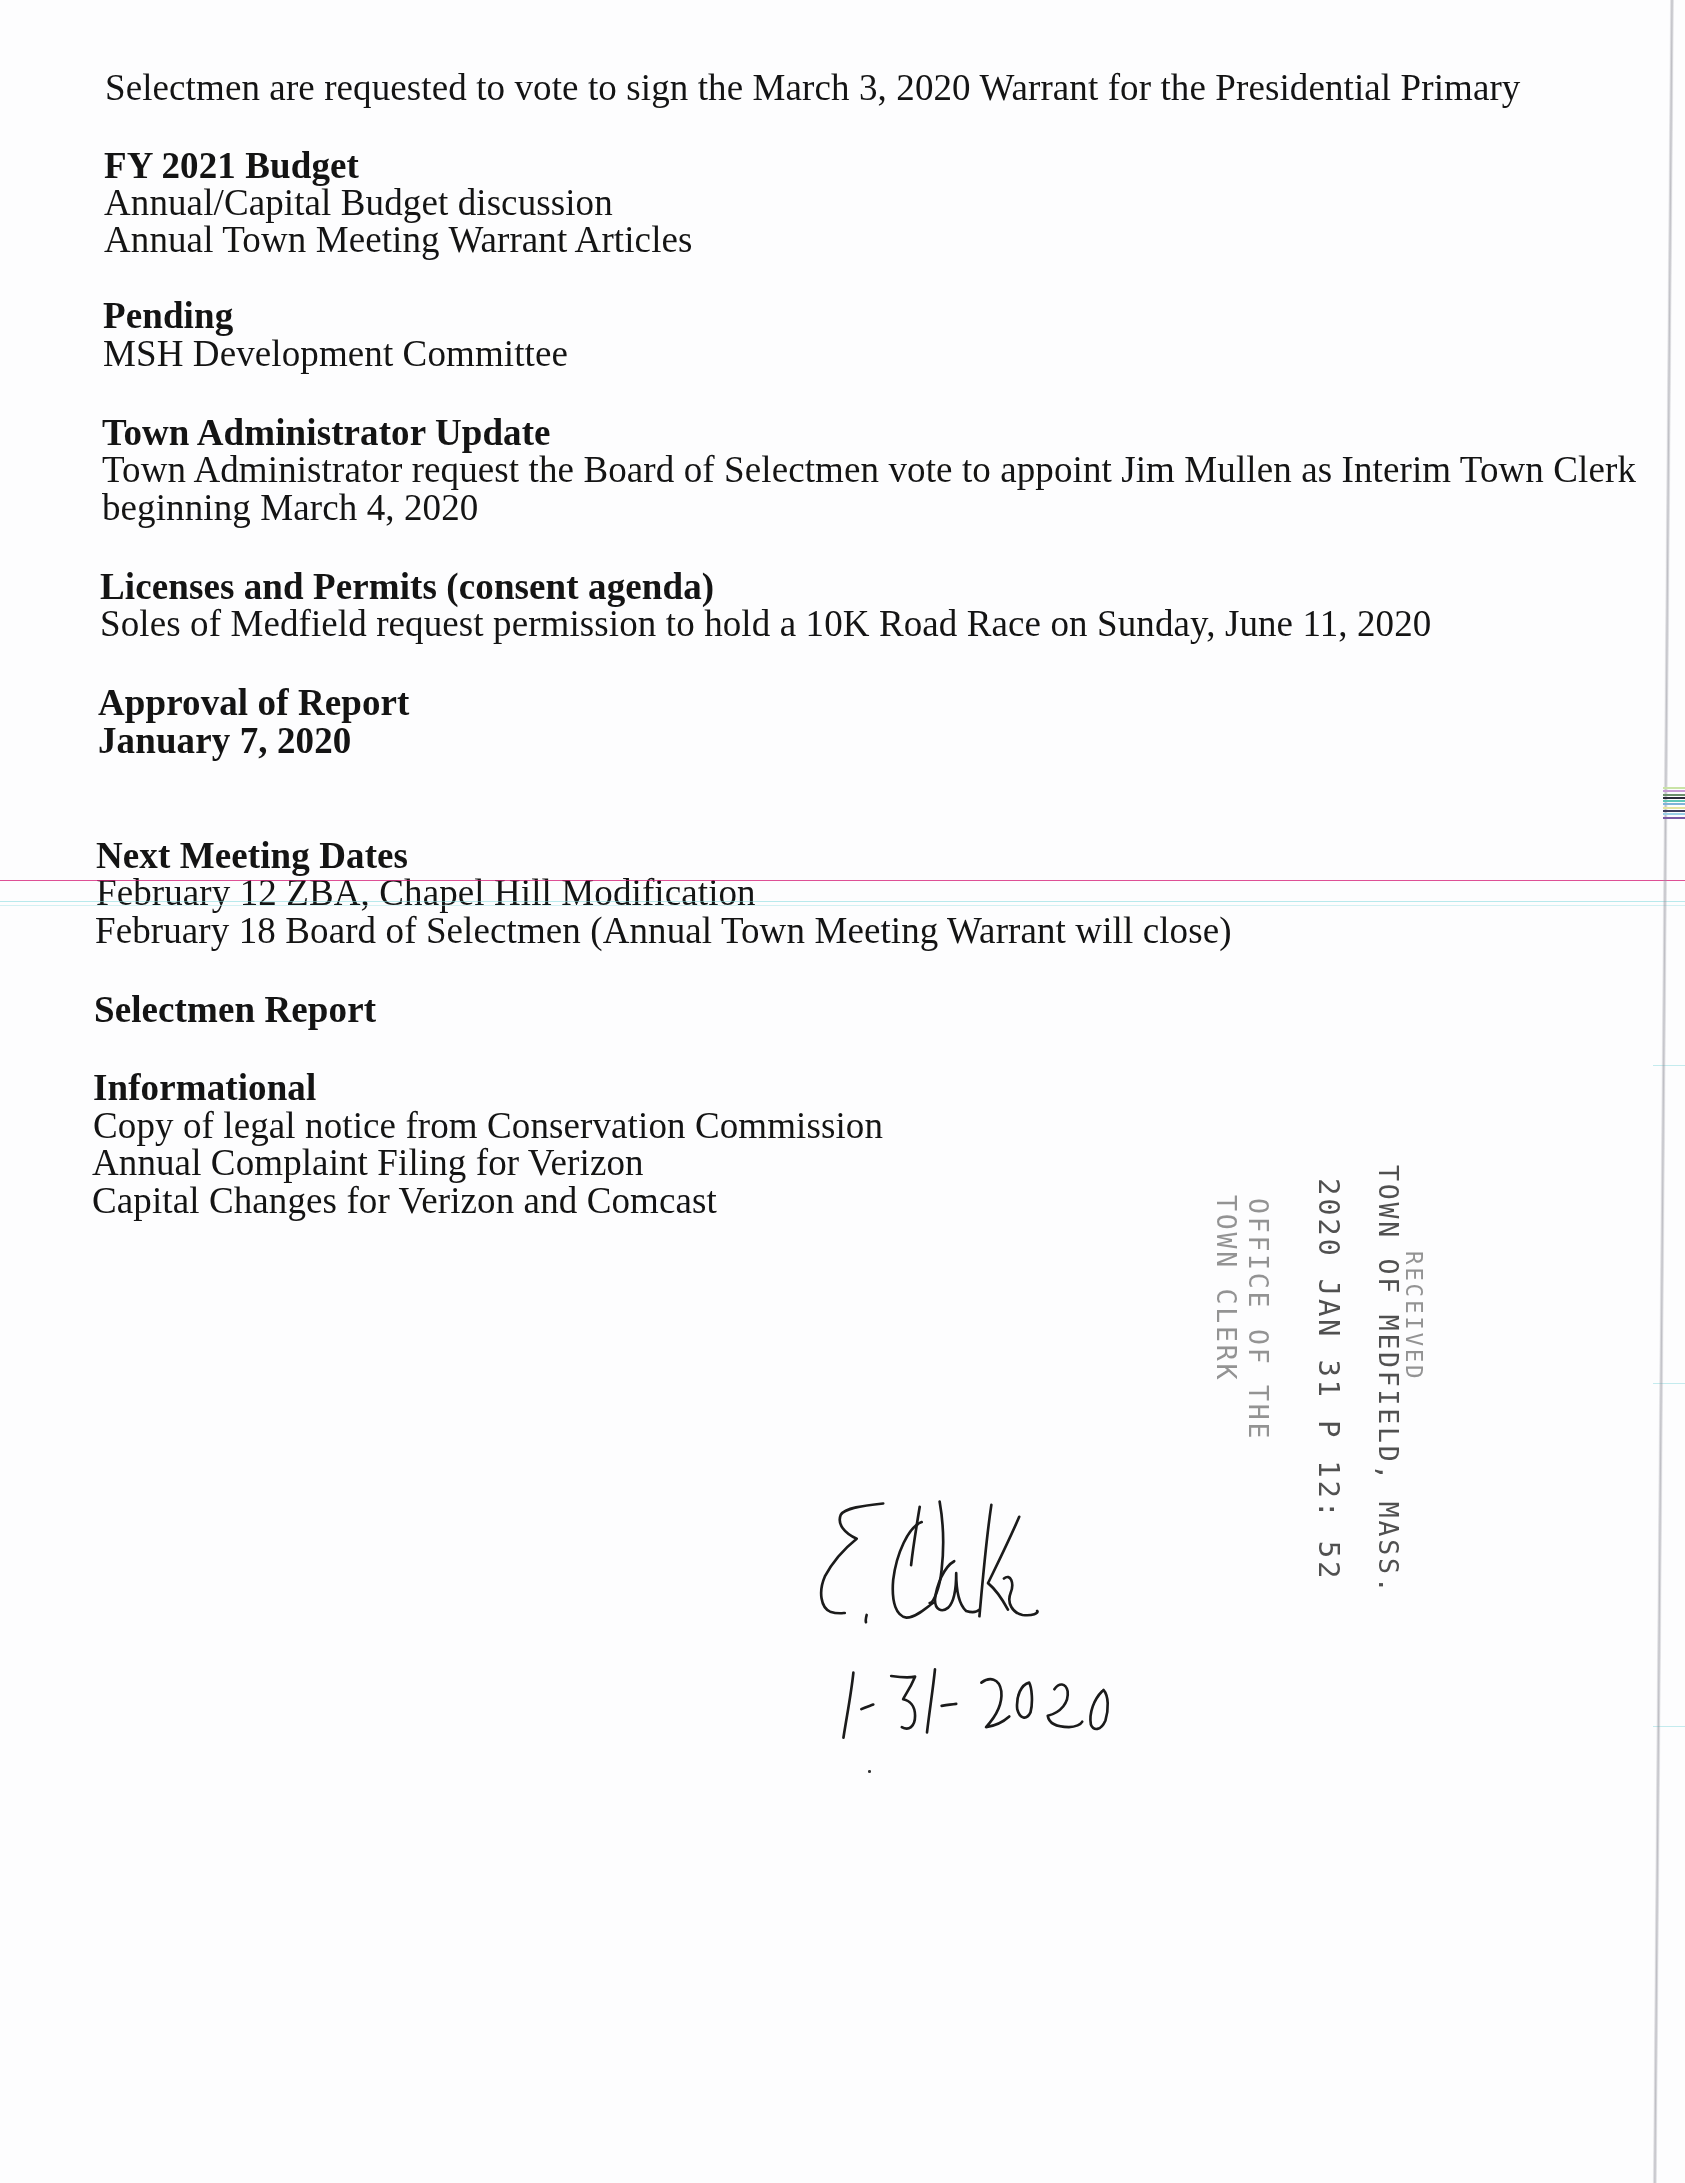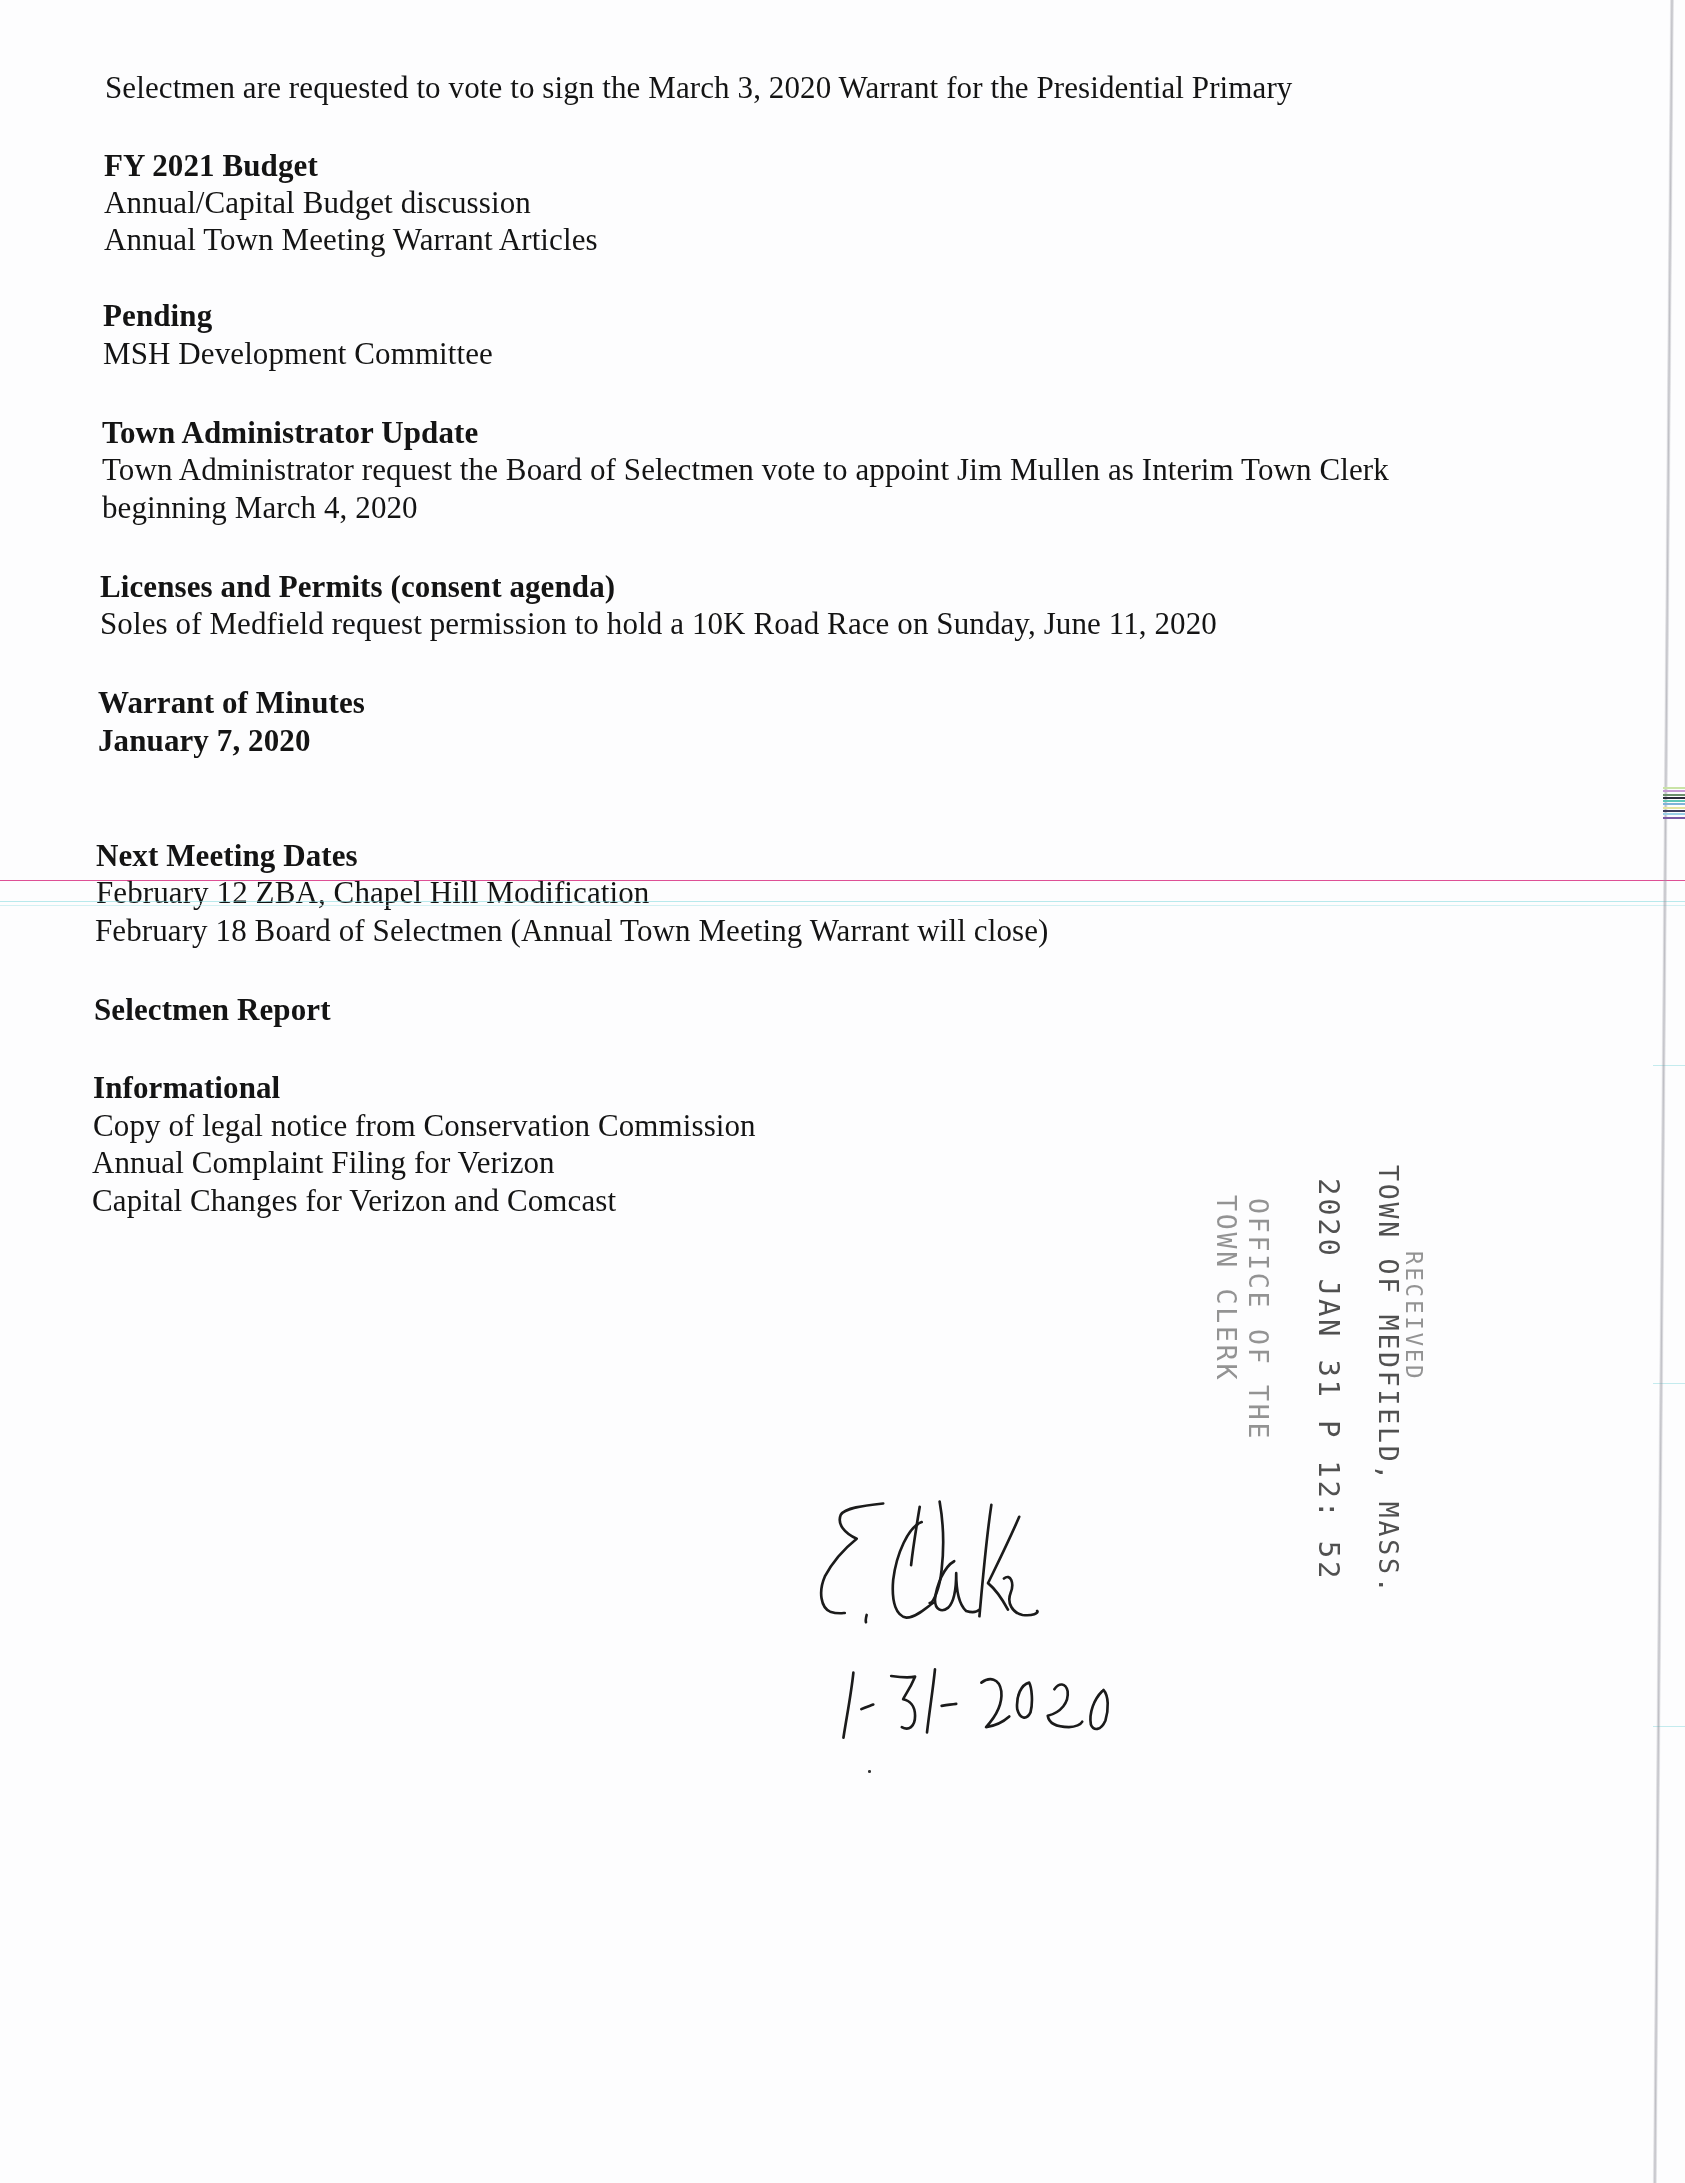--- a/index.html
+++ b/index.html
@@ -17,21 +17,21 @@
       color: #141414;
     }
     .page {
       position: absolute;
       left: 0; top: 0;
       width: 1685px; height: 2183px;
     }
     .line {
       position: absolute;
       white-space: nowrap;
-      font-size: 31px;
+      font-size: 37px;
       line-height: 37px;
       letter-spacing: 0.1px;
     }
     .heading { font-weight: bold; }
 
     
     .scan-line {
       position: absolute;
       height: 1.3px;
     }
@@ -102,21 +102,21 @@
   <div class="line heading" style="left:103px; top:297px;">Pending</div>
   <div class="line" style="left:103px; top:335px;">MSH Development Committee</div>
 
   <div class="line heading" style="left:102px; top:414px;text-align:right;">Town Administrator Update</div>
   <div class="line" style="left:102px; top:451px;">Town Administrator request the Board of Selectmen vote to appoint Jim Mullen as Interim Town Clerk</div>
   <div class="line" style="left:102px; top:489px;">beginning March 4, 2020</div>
 
   <div class="line heading" style="left:100px; top:568px;">Licenses and Permits (consent agenda)</div>
   <div class="line" style="left:100px; top:605px;">Soles of Medfield request permission to hold a 10K Road Race on Sunday, June 11, 2020</div>
 
-  <div class="line heading" style="left:98px; top:684px;">Warrant of Minutes</div>
+  <div class="line heading" style="left:98px; top:684px;">Approval of Report</div>
   <div class="line" style="left:98px; top:722px;font-weight:bold;">January 7, 2020</div>
 
   <div class="line heading" style="left:96px; top:837px;">Next Meeting Dates</div>
   <div class="line" style="left:96px; top:874px;">February 12 ZBA, Chapel Hill Modification</div>
   <div class="line" style="left:95px; top:912px;">February 18 Board of Selectmen (Annual Town Meeting Warrant will close)</div>
 
   <div class="line heading" style="left:94px; top:991px;">Selectmen Report</div>
 
   <div class="line heading" style="left:93px; top:1069px;">Informational</div>
   <div class="line" style="left:93px; top:1107px;">Copy of legal notice from Conservation Commission</div>

